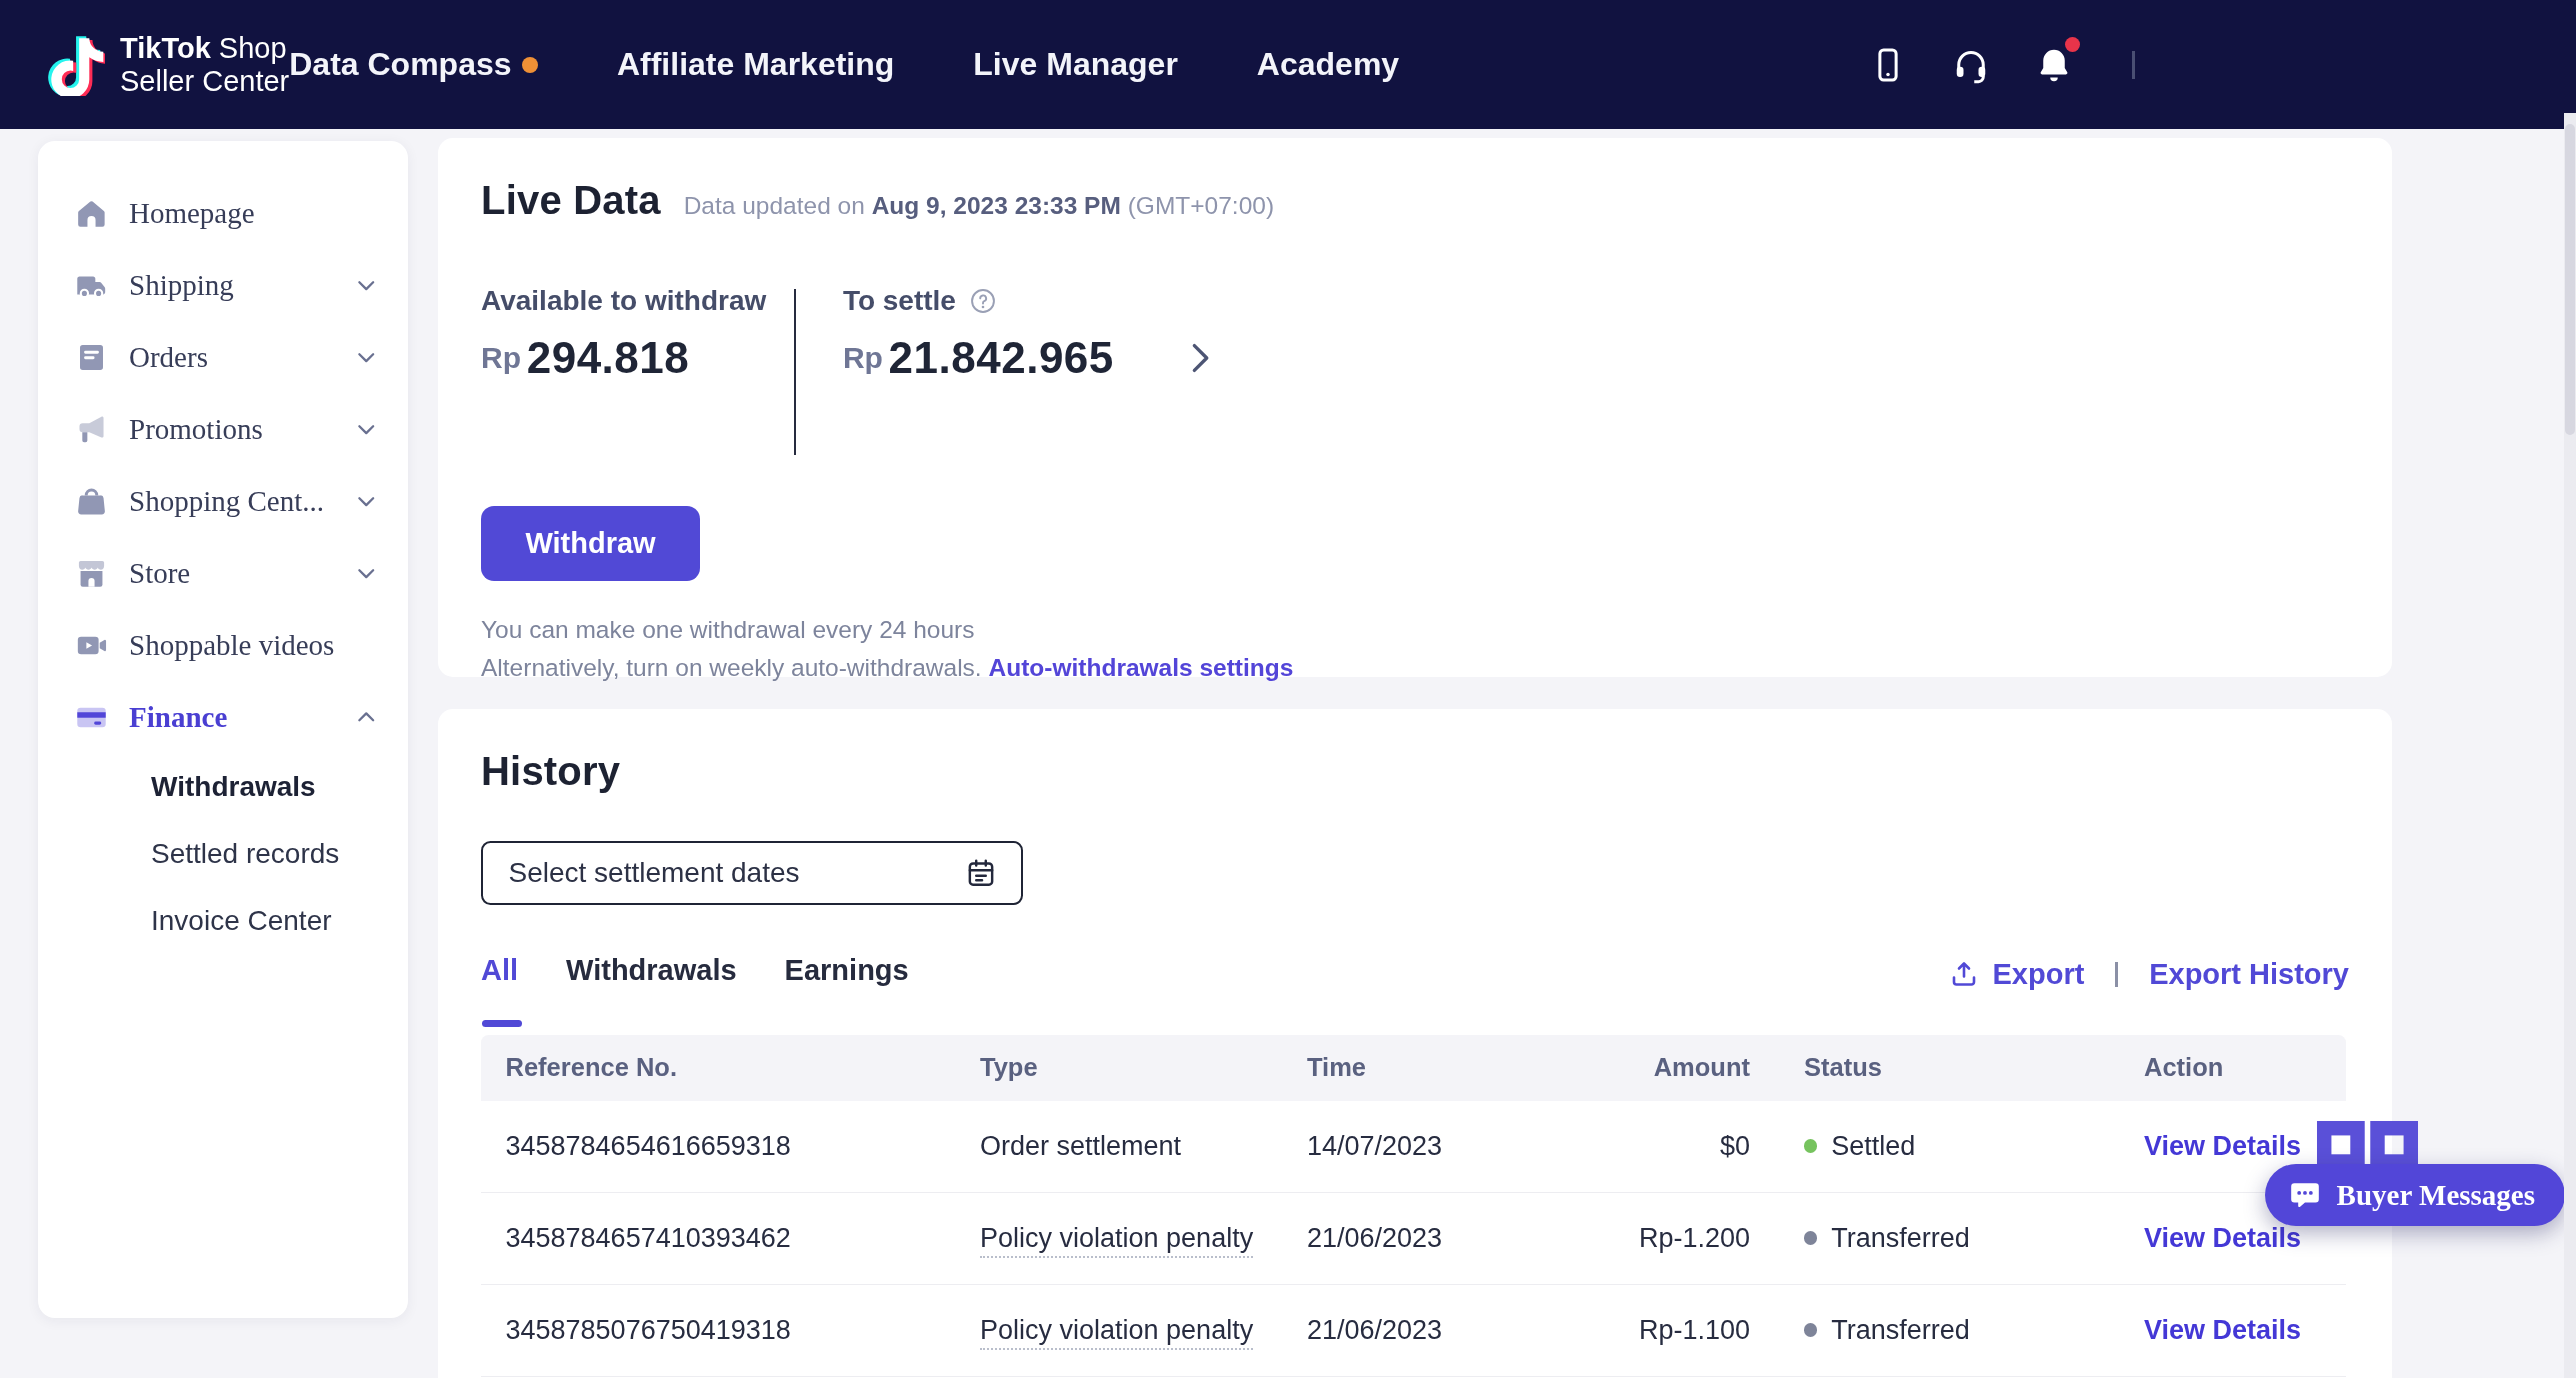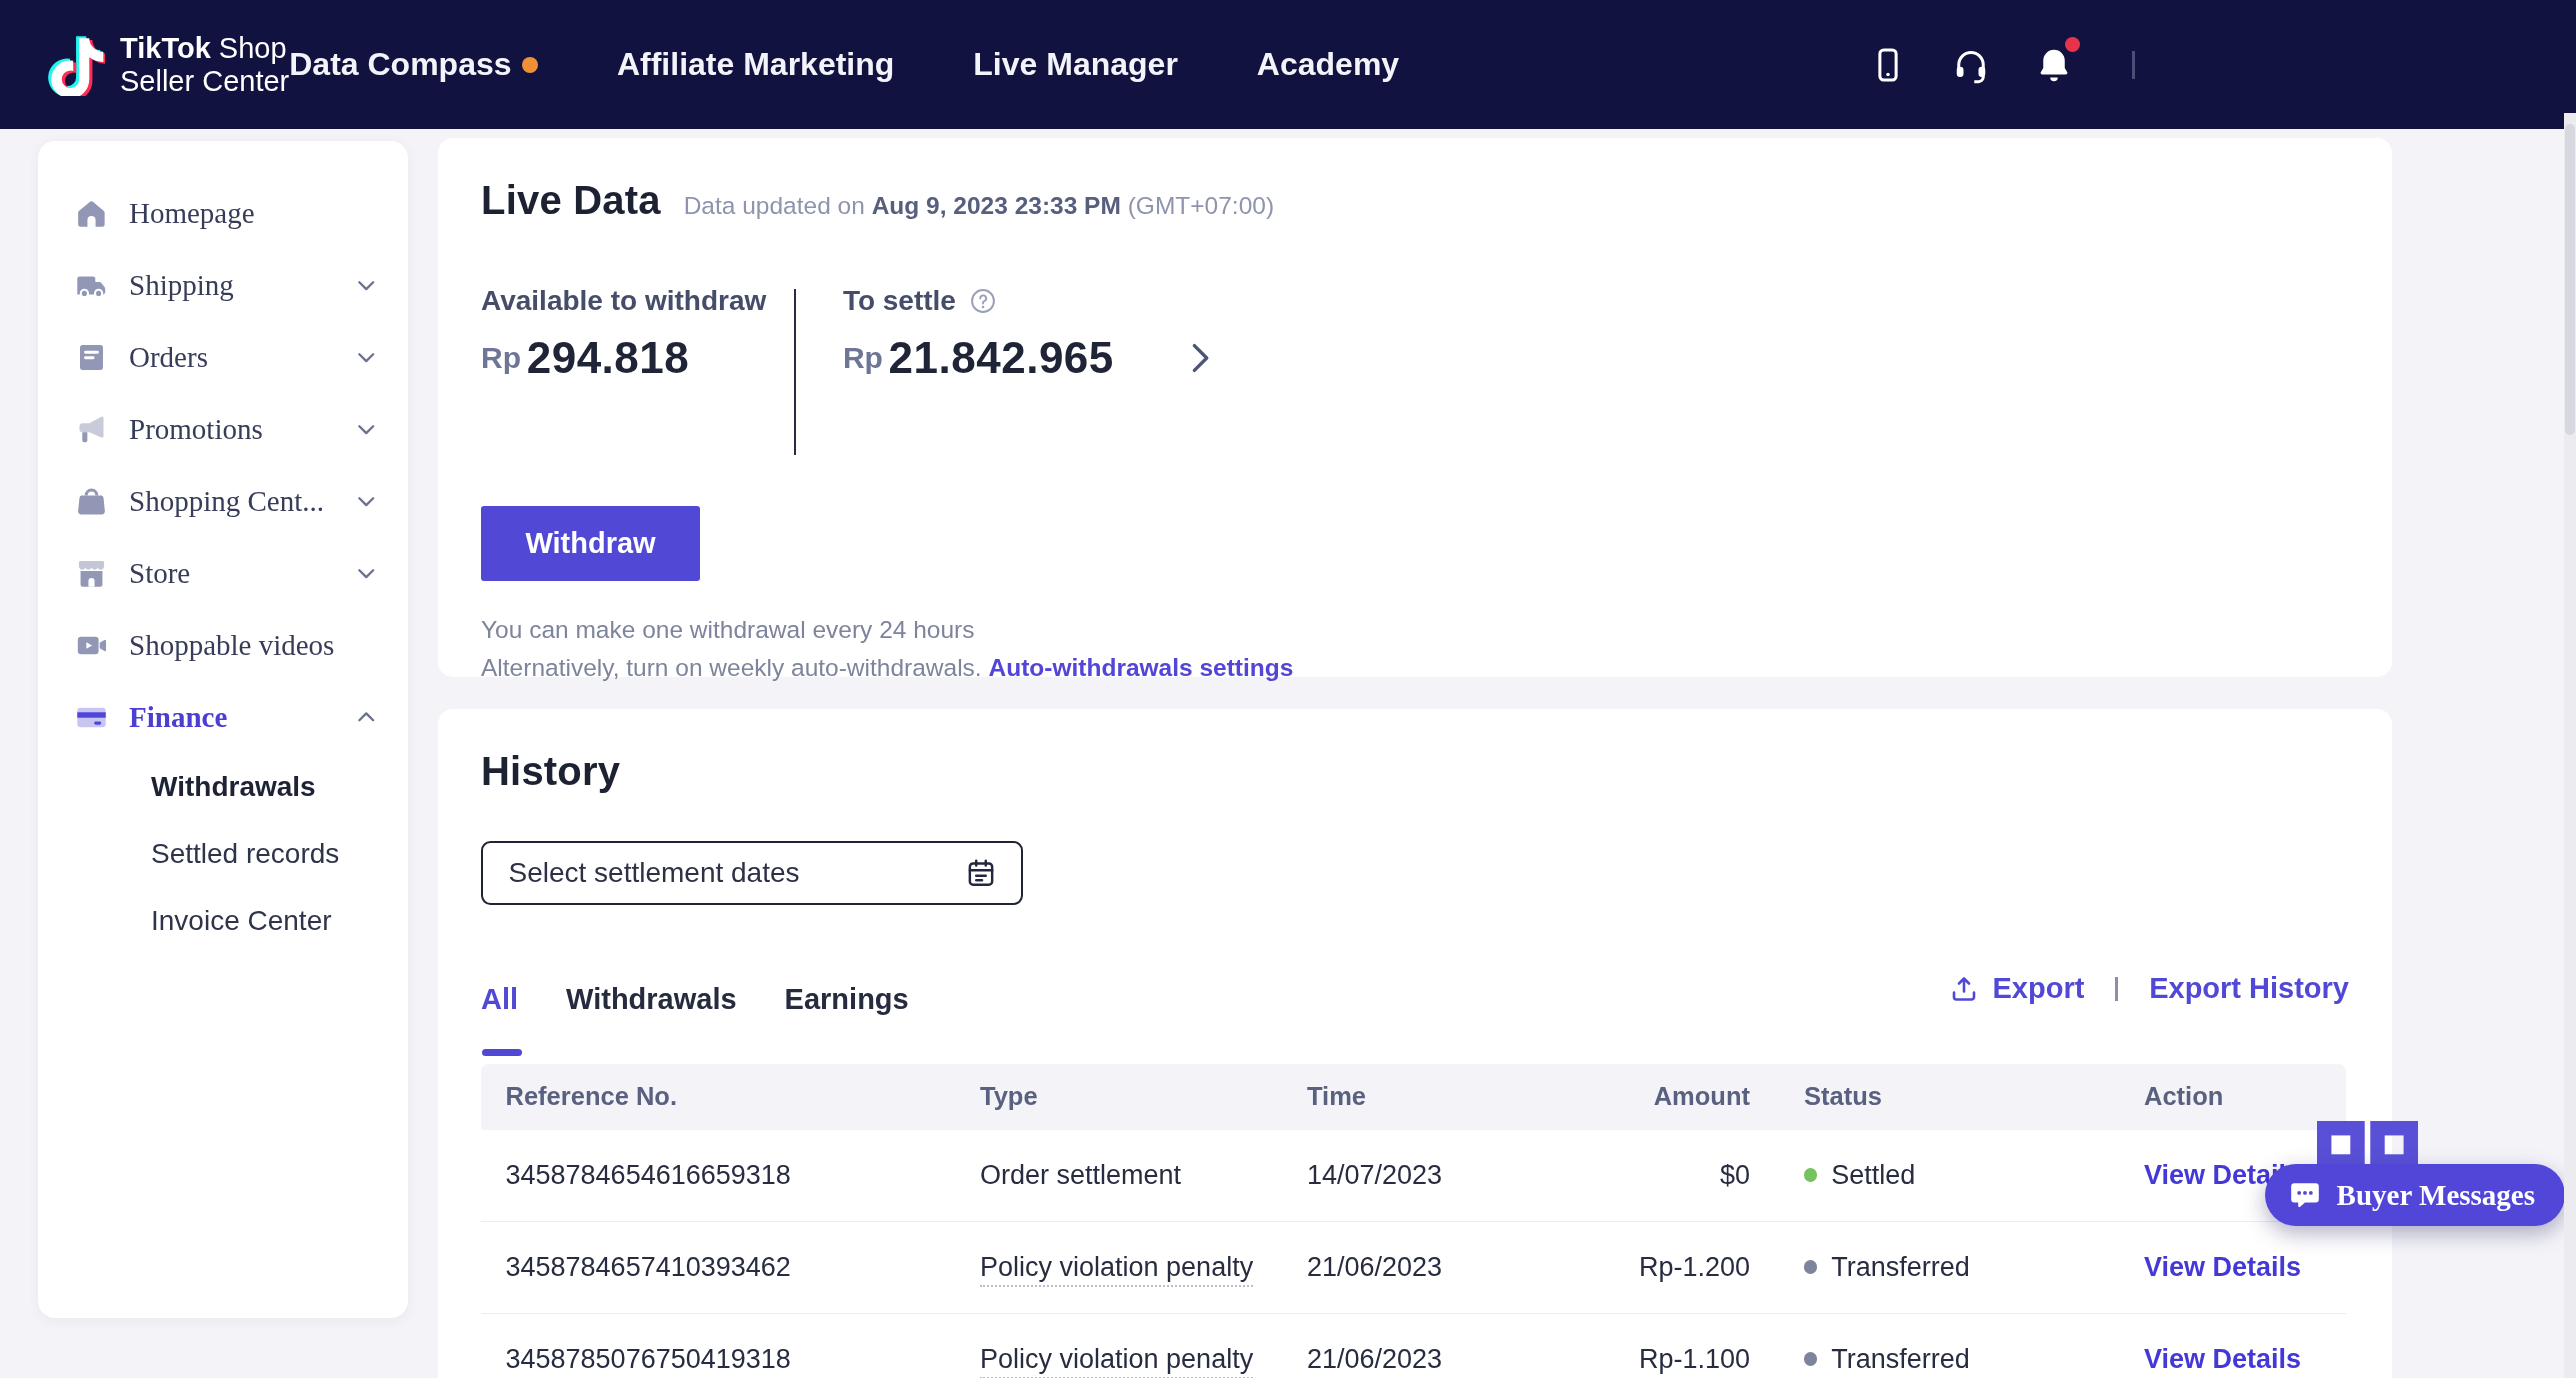--- a/index.html
+++ b/index.html
@@ -60,37 +60,37 @@
     align-items:center; gap:13.2px; }
   .q-icon { width:28px; height:28px; cursor:pointer; }
   .q-icon svg { width:28px; height:28px; display:block; }
   .bal-value { margin-top:16px; display:flex; align-items:center; }
   .bal-cur { font-size:30px; font-weight:600; color:#6f7695; margin-right:5.7px; }
   .bal-num { font-size:44px; font-weight:700; color:#1f2536; letter-spacing:0.5px; }
   .bal-arrow { width:36px; height:36px; margin-left:68px; align-self:center; cursor:pointer; }
   .bal-arrow svg { width:36px; height:36px; display:block; }
 
   .btn-withdraw { margin-top:51px; width:219px; height:75px; background:#5149d6;
-    border:none; border-radius:3px; color:#fff; font-size:29px; font-weight:700;
+    border:none; border-radius:13px; color:#fff; font-size:29px; font-weight:700;
     font-family:inherit; cursor:pointer; display:flex; align-items:center; justify-content:center; }
   .notes { margin-top:30px; font-size:24.5px; color:#7d849c; line-height:1.55; }
   .notes a { color:#5345d8; font-weight:700; text-decoration:none; cursor:pointer; }
 
   
   .date-input { margin-top:47px; width:542px; height:64px; border:2.4px solid #1f2435;
     border-radius:9.4px; display:flex; align-items:center; padding:0 22.6px 0 25.5px;
     cursor:pointer; background:#fff; }
   .date-placeholder { font-size:28px; color:#2c3145; }
   .cal-icon { margin-left:auto; width:34px; height:34px; }
   .cal-icon svg { width:34px; height:34px; display:block; }
 
   .tabs-row { margin-top:49px; display:flex; align-items:center; }
   .tabs { display:flex; gap:48px; }
   .tab { position:relative; font-size:29px; font-weight:700; color:#262b3e;
-    cursor:pointer; padding-bottom:7.5px;margin-top:29px; }
+    cursor:pointer; padding-bottom:7.5px; }
   .tab.active { color:#5149d6; }
   .tab.active::after { content:""; position:absolute; left:0.9px; bottom:-32px;
     width:40px; height:6.6px; border-radius:3.8px; background:#5149d6; }
   .export-area { margin-left:auto; display:flex; align-items:center; }
   .export-link { display:flex; align-items:center; gap:12.3px; color:#5149d6;
     font-size:29px; font-weight:700; cursor:pointer; }
   .export-link svg { width:32px; height:32px; }
   .export-sep { width:2.8px; height:24.5px; background:#8b90a6; margin:0 31px; }
 
   

